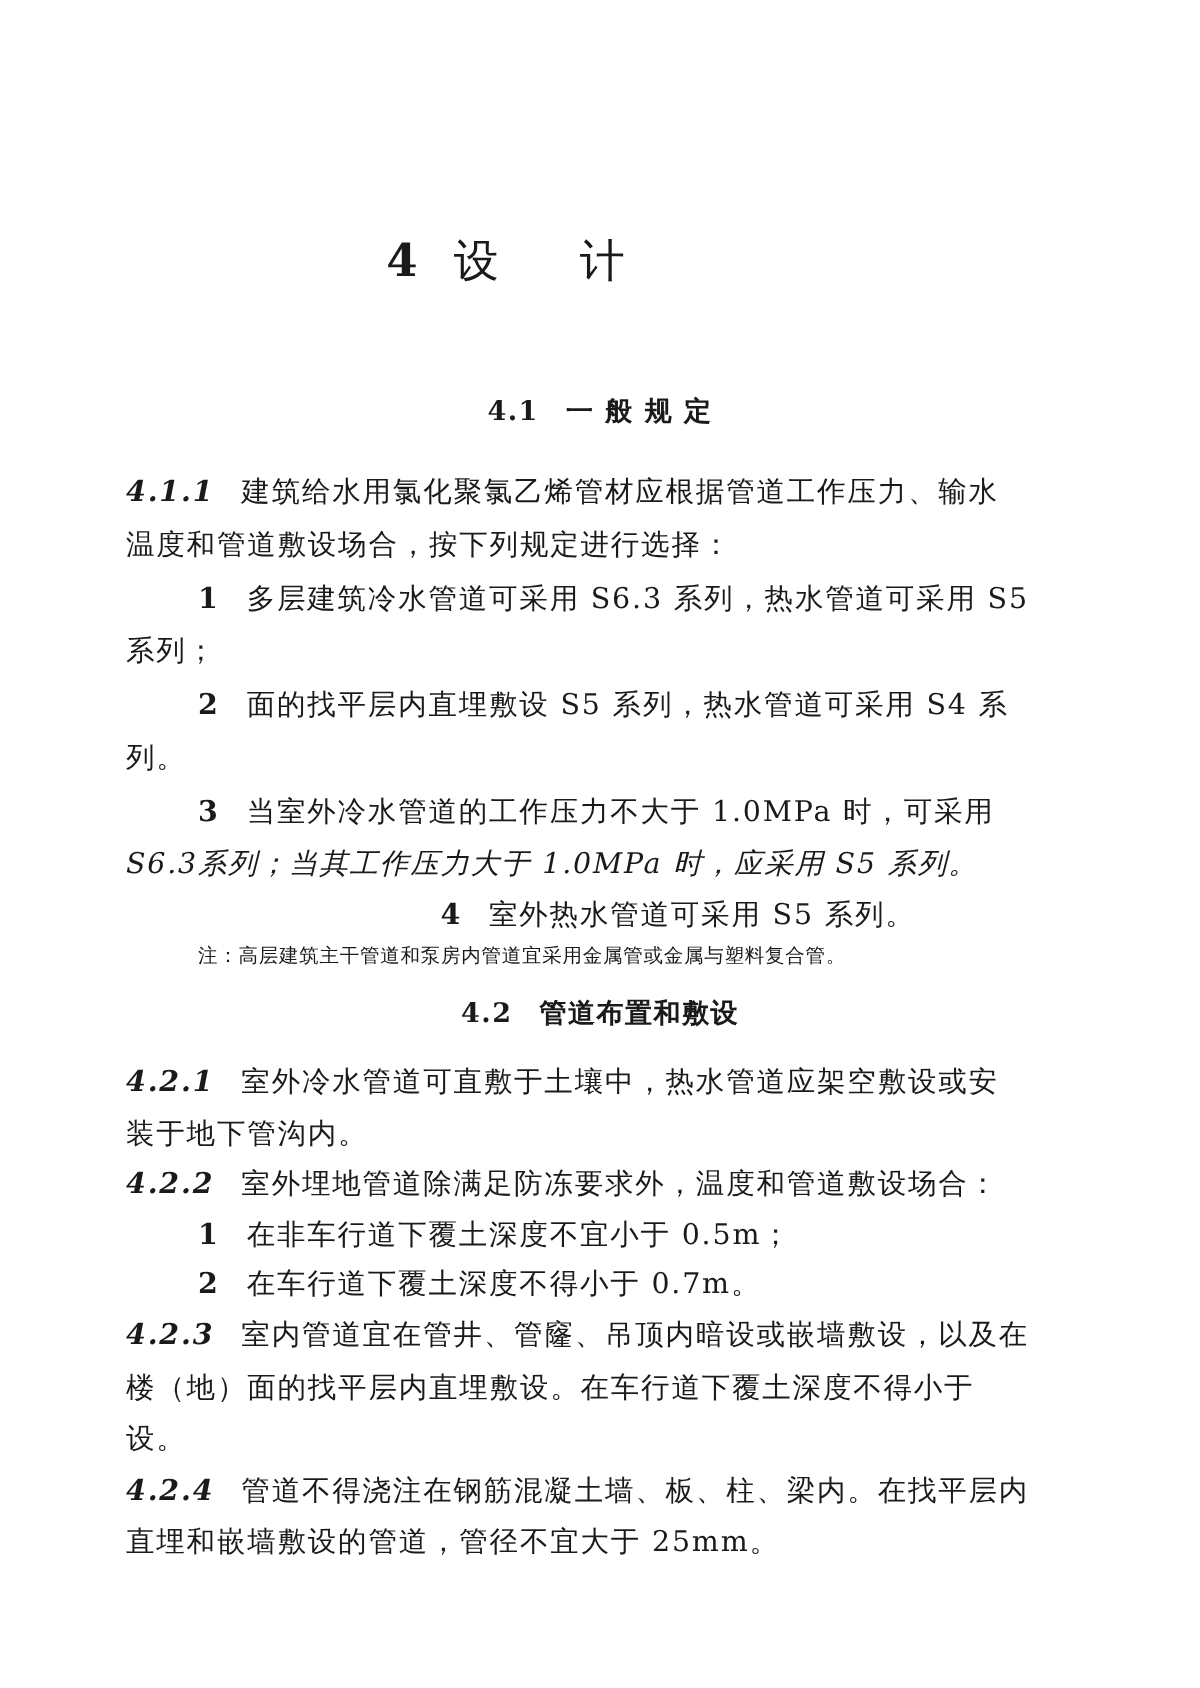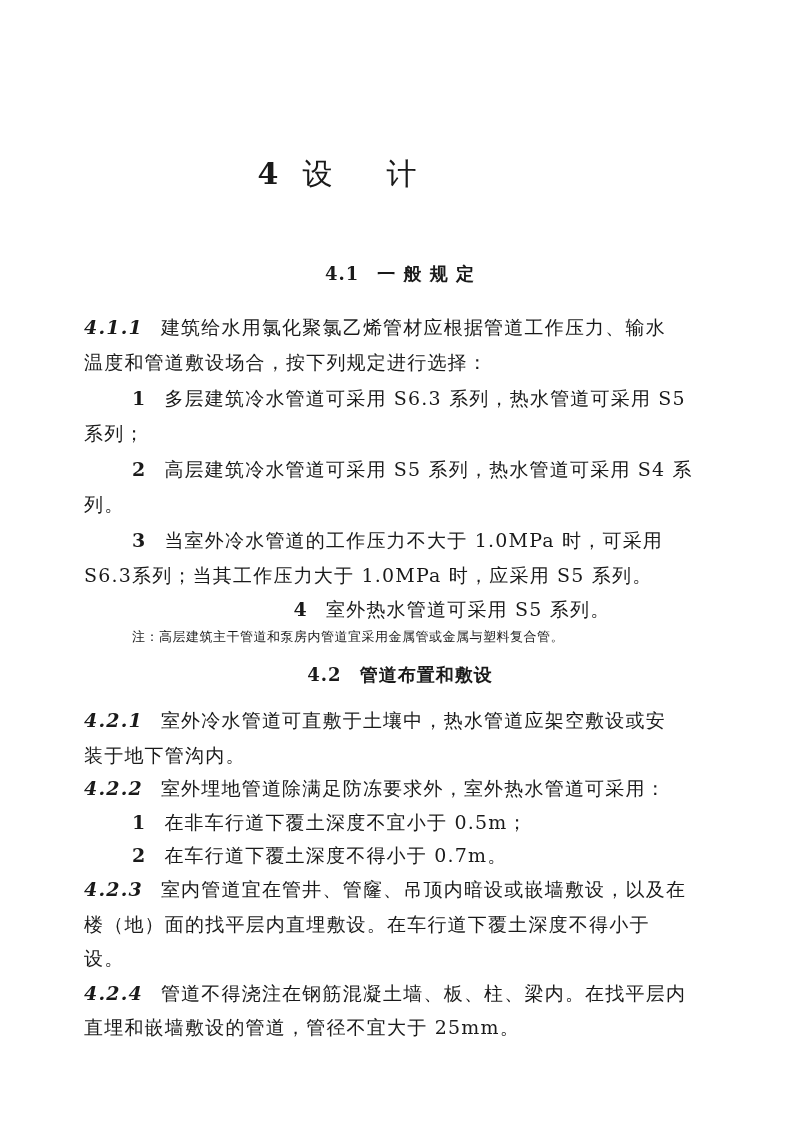--- a/index.html
+++ b/index.html
@@ -51,46 +51,46 @@
   <span class="clause">4.1.1</span><span>建筑给水用氯化聚氯乙烯管材应根据管道工作压力、输水</span>
 </div>
 <div class="line" style="top:350px;">温度和管道敷设场合，按下列规定进行选择：</div>
 
 <div class="line indent" style="top:386px;">
   <span class="item">1</span><span>多层建筑冷水管道可采用 S6.3 系列，热水管道可采用 S5</span>
 </div>
 <div class="line" style="top:421px;">系列；</div>
 
 <div class="line indent" style="top:457px;">
-  <span class="item">2</span><span>高层建筑冷水管道可采用 S5 系列，热水管道可采用 S4 系</span>
+  <span class="item">2</span><span>面的找平层内直埋敷设 S5 系列，热水管道可采用 S4 系</span>
 </div>
 <div class="line" style="top:492px;">列。</div>
 
 <div class="line indent" style="top:528px;">
   <span class="item">3</span><span>当室外冷水管道的工作压力不大于 1.0MPa 时，可采用</span>
 </div>
-<div class="line" style="top:563px;">S6.3系列；当其工作压力大于 1.0MPa 时，应采用 S5 系列。</div>
+<div class="line" style="top:563px;font-style:italic;">S6.3系列；当其工作压力大于 1.0MPa 时，应采用 S5 系列。</div>
 
 <div class="line indent" style="top:597px;text-align:center;">
   <span class="item">4</span><span>室外热水管道可采用 S5 系列。</span>
 </div>
 
 <div class="note" style="top:628px;">注：高层建筑主干管道和泵房内管道宜采用金属管或金属与塑料复合管。</div>
 
 <div class="sec-title" style="top:663px;">
   <span class="snum">4.2</span><span>管道布置和敷设</span>
 </div>
 
 <div class="line" style="top:708px;">
   <span class="clause">4.2.1</span><span>室外冷水管道可直敷于土壤中，热水管道应架空敷设或安</span>
 </div>
 <div class="line" style="top:743px;">装于地下管沟内。</div>
 
 <div class="line" style="top:776px;">
-  <span class="clause">4.2.2</span><span>室外埋地管道除满足防冻要求外，室外热水管道可采用：</span>
+  <span class="clause">4.2.2</span><span>室外埋地管道除满足防冻要求外，温度和管道敷设场合：</span>
 </div>
 <div class="line indent" style="top:810px;">
   <span class="item">1</span><span>在非车行道下覆土深度不宜小于 0.5m；</span>
 </div>
 <div class="line indent" style="top:843px;">
   <span class="item">2</span><span>在车行道下覆土深度不得小于 0.7m。</span>
 </div>
 
 <div class="line" style="top:877px;">
   <span class="clause">4.2.3</span><span>室内管道宜在管井、管窿、吊顶内暗设或嵌墙敷设，以及在</span>

